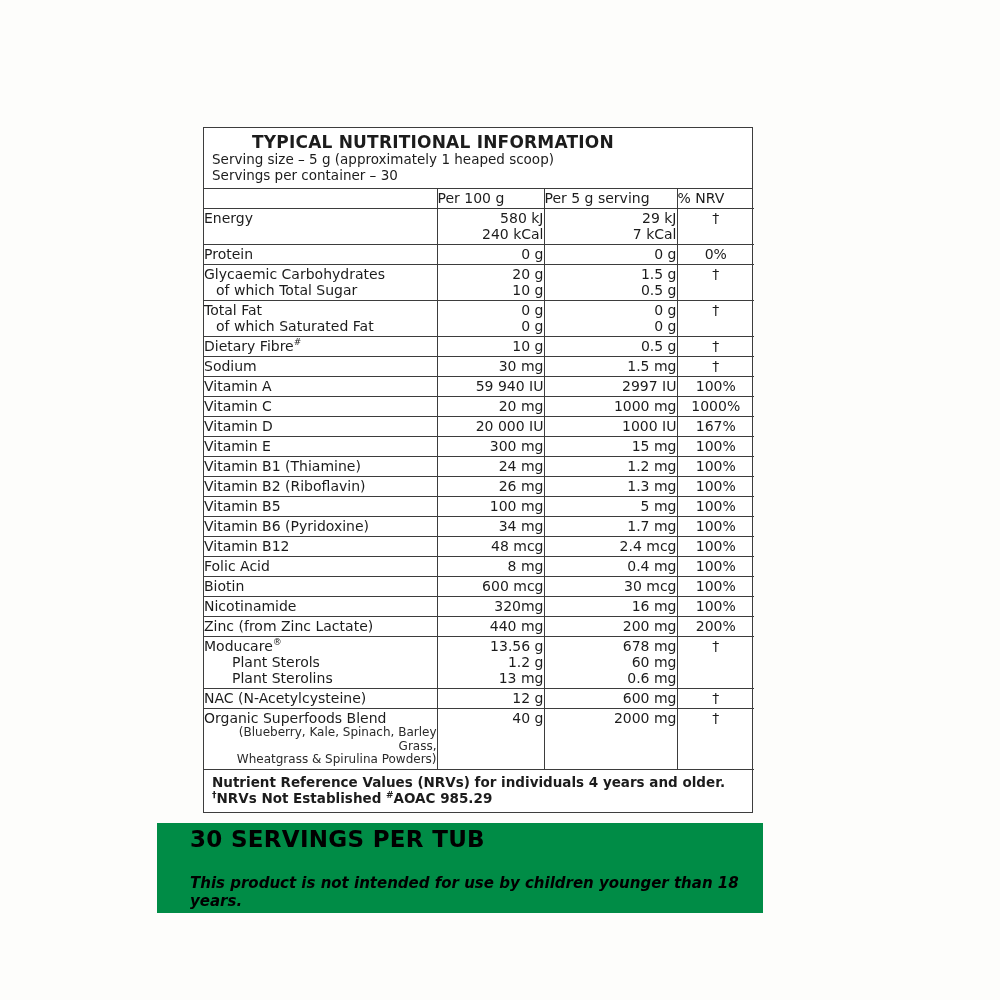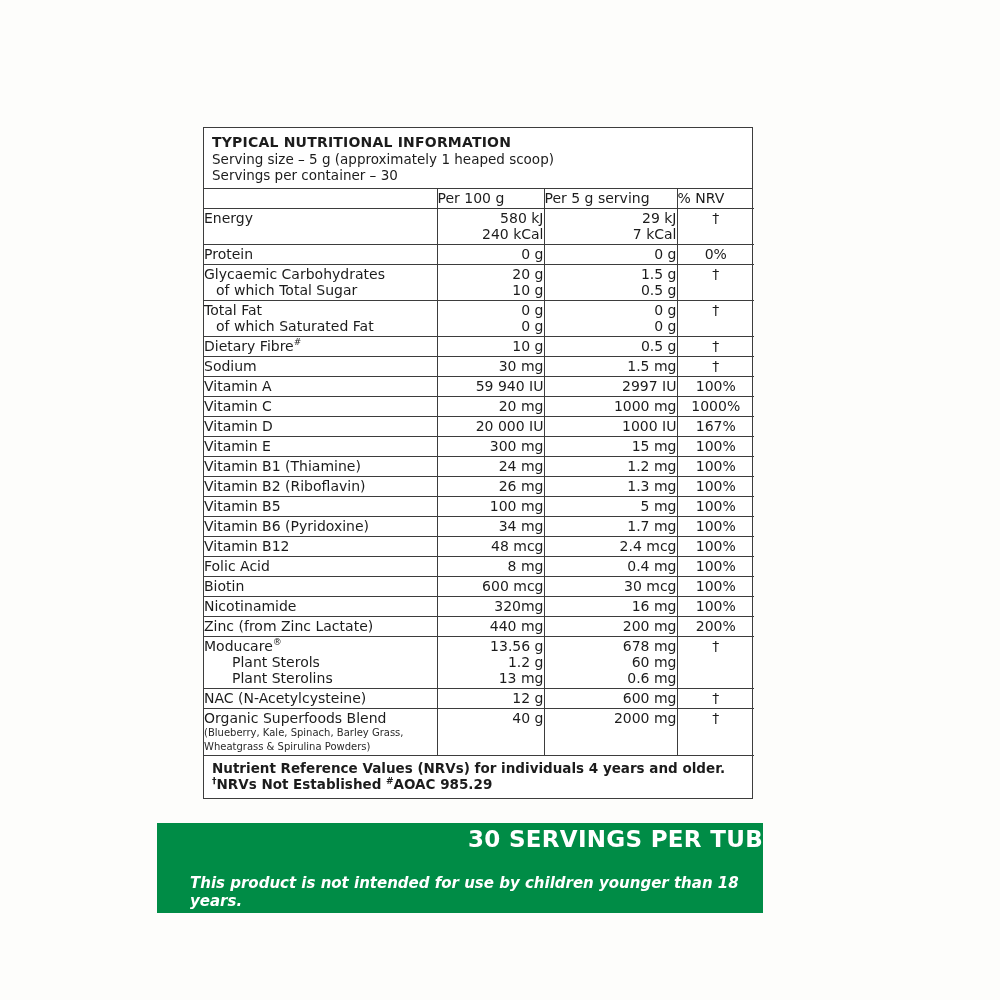--- a/index.html
+++ b/index.html
@@ -15,21 +15,21 @@
     position:absolute;left:203px;top:127px;width:550px;
     border:1px solid #3d3d3d;
     background:#ffffff;
     box-sizing:border-box;
   }
   .label-head{
     padding:4px 8px 5px 8px;
     border-bottom:1px solid #3d3d3d;
   }
   .label-title{
-    font-size:14px;font-weight:bold;letter-spacing:.2px;line-height:20px;
+    font-size:17px;font-weight:bold;letter-spacing:.2px;line-height:20px;margin-left:40px;
   }
   .label-sub{font-size:13.5px;line-height:15.5px;}
   table.nutri{
     width:100%;
     border-collapse:collapse;
     table-layout:fixed;
   }
   .w-name{width:233px;}
   .w-100{width:107px;}
   .w-srv{width:133px;}
@@ -41,21 +41,21 @@
     font-size:14px;line-height:16px;font-weight:normal;
     padding:1px 0 2px 0;
   }
   table.nutri th:last-child, table.nutri td:last-child{border-right:none;}
   th.c-head{text-align:left;padding:2px 0;}
   td.c-name{text-align:left;padding-left:8px;}
   td.c-val{text-align:right;padding-right:12px;}
   td.c-nrv{text-align:center;}
   .nline.indent{padding-left:12px;}
   .nline.indent2{padding-left:28px;}
-  .nline.small{font-size:10px;line-height:13.5px;color:#2a2a2a;}
+  .nline.small{font-size:12px;line-height:13.5px;color:#2a2a2a;text-align:right;}
   sup{font-size:9px;line-height:0;}
   .label-foot{
     padding:4px 8px 6px 8px;
     font-size:13.5px;line-height:16px;font-weight:bold;
   }
   
   .banner{
     position:absolute;left:157px;top:823px;width:606px;height:90px;
     box-sizing:border-box;
     padding-left:33px;
@@ -381,18 +381,18 @@
         </tbody>
     </table>
 
     <div class="label-foot">
       <div>Nutrient Reference Values (NRVs) for individuals 4 years and older.</div>
       <div><sup>†</sup><span>NRVs Not Established </span><sup>#</sup><span>AOAC 985.29</span></div>
     </div>
 
   </div>
 
-  <div class="banner" style="background: rgb(0, 140, 70); color: #ffffff; align-items: flex-end;">
+  <div class="banner" style="background: rgb(0, 140, 70); color: #000000;">
     <div class="banner-heading">30 SERVINGS PER TUB</div>
     <div class="banner-sub">This product is not intended for use by children younger than 18 years.</div>
   </div>
 
 </div>
 
 </body></html>

